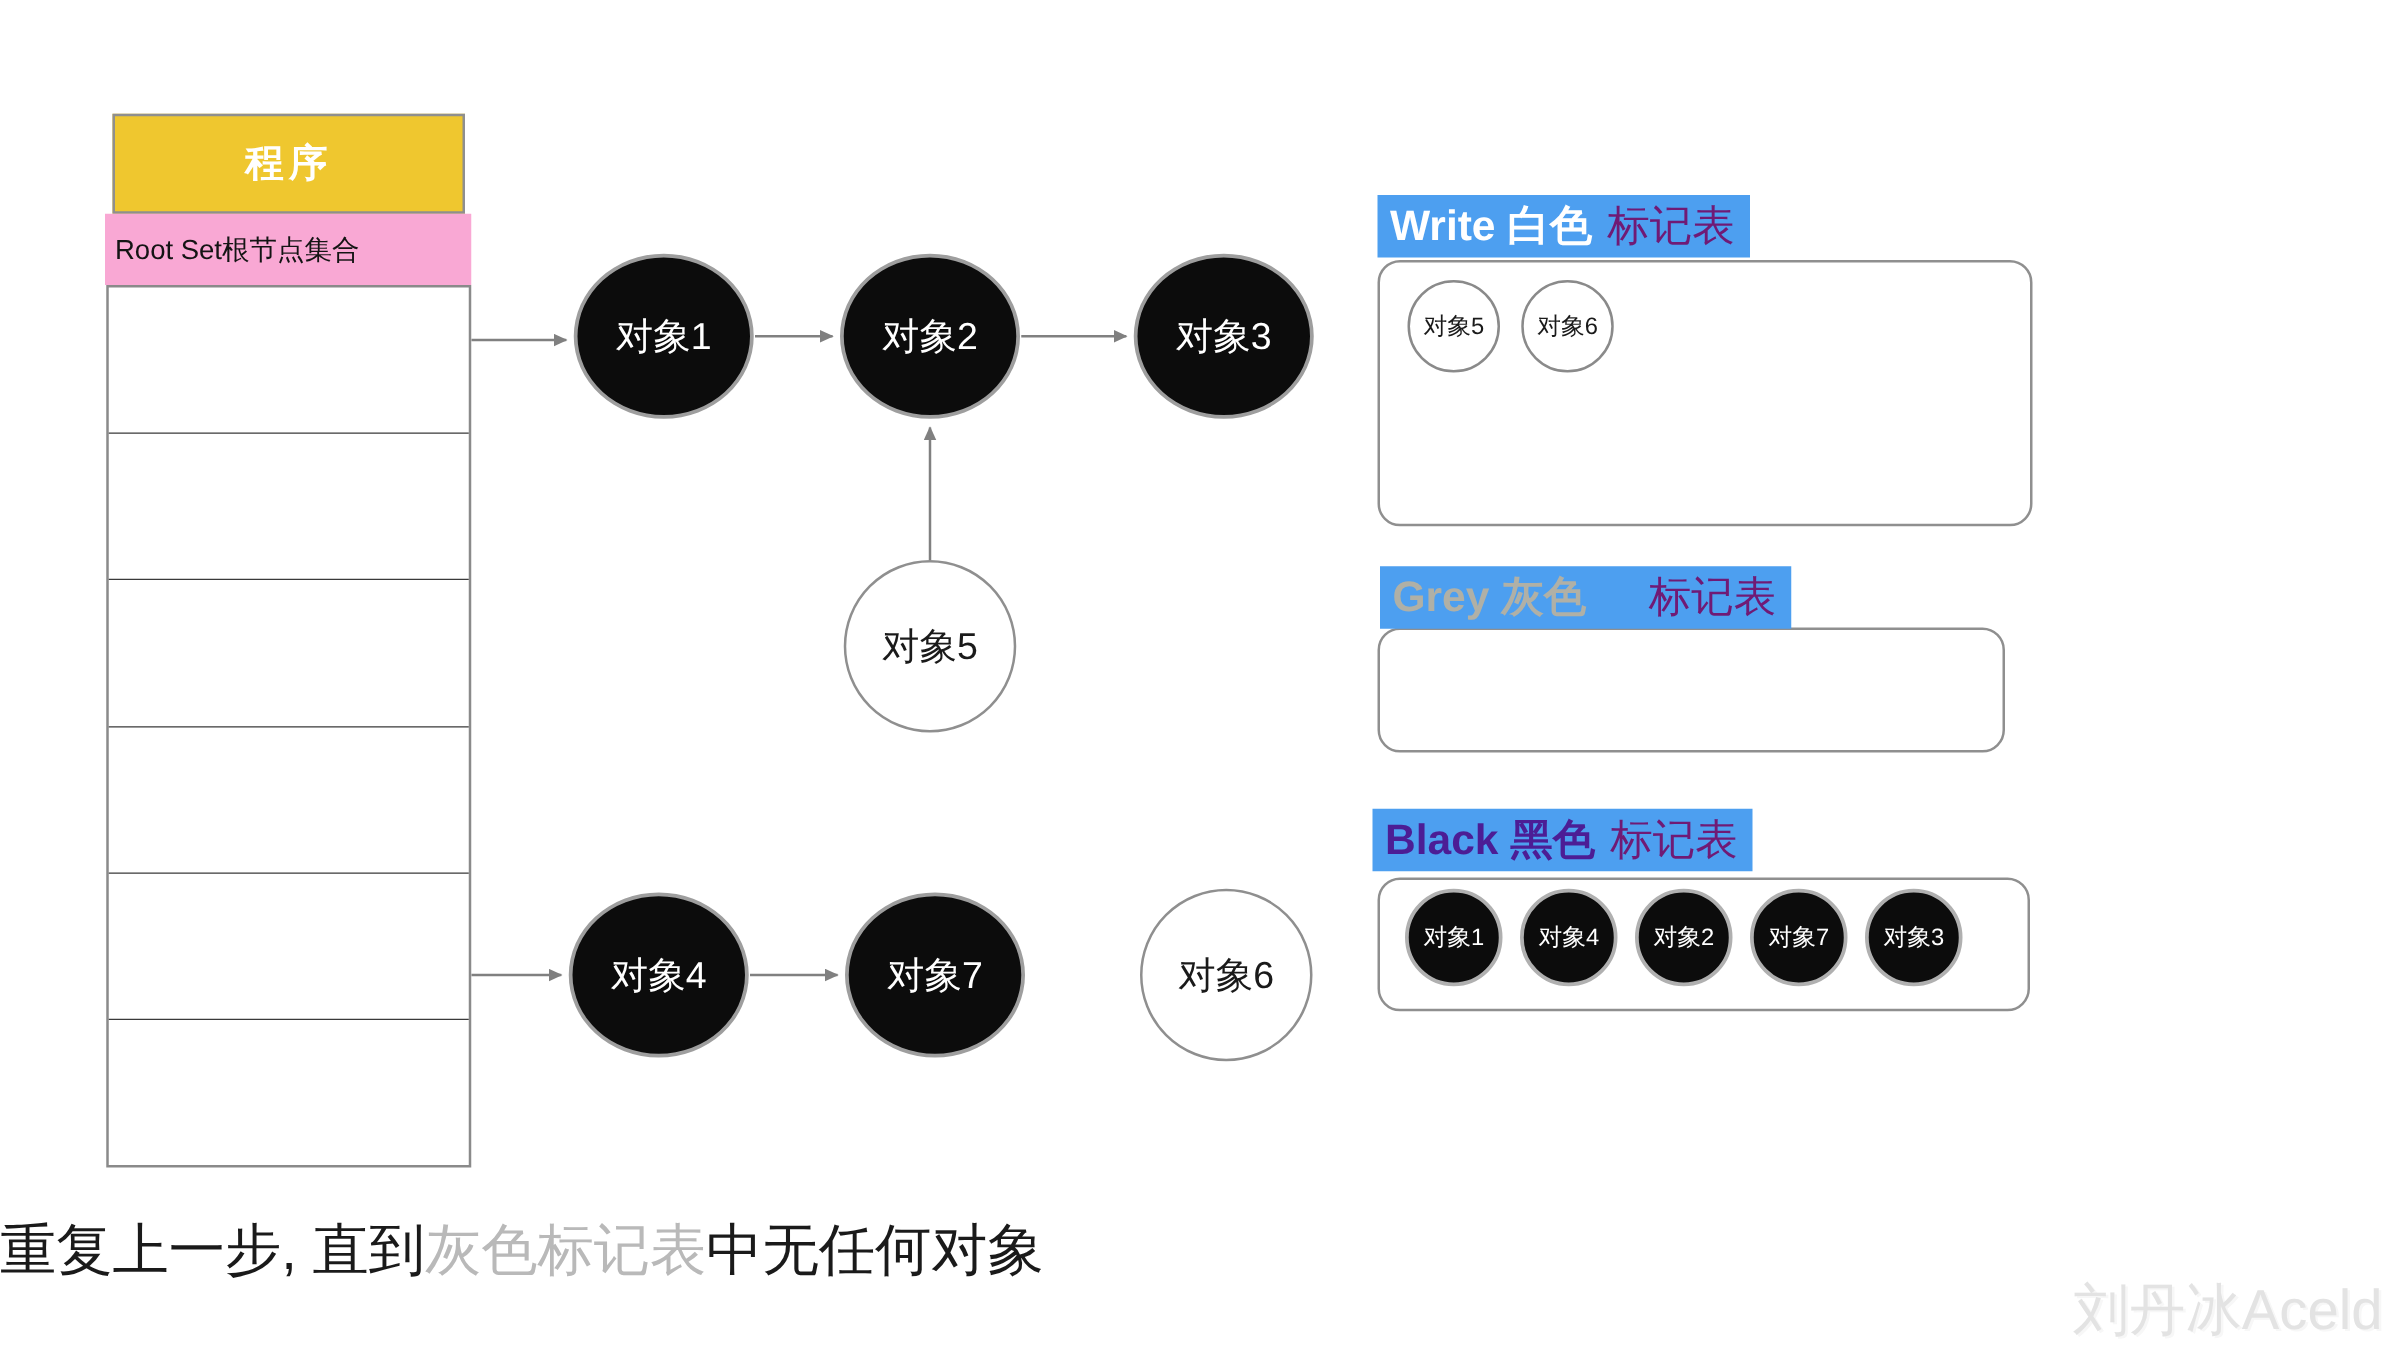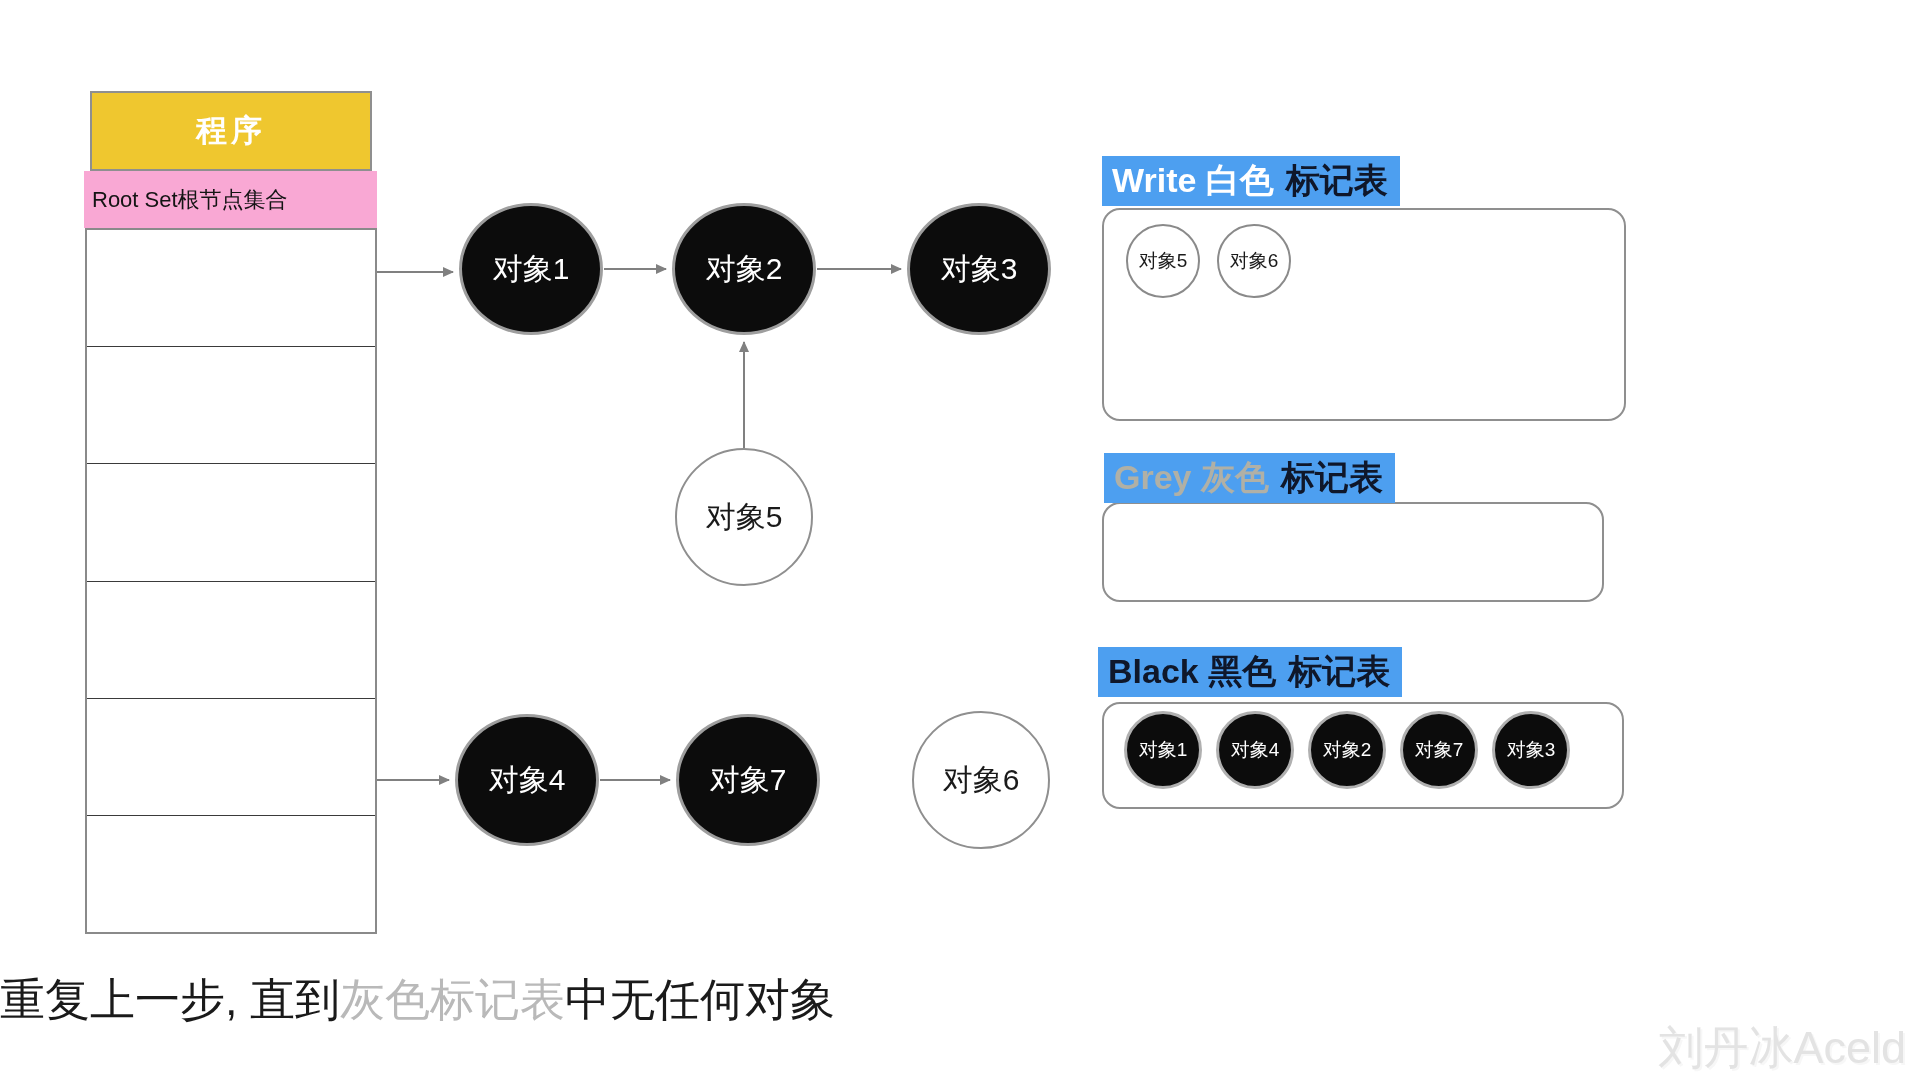--- a/index.html
+++ b/index.html
@@ -42,22 +42,22 @@
 
   
   .panel-label{
     position:absolute;height:50px;background:#4d9ff0;
     display:flex;align-items:center;padding:0 12px 0 10px;
     font-size:34px;white-space:nowrap;z-index:2;
   }
   .panel-label .title-colored{font-weight:bold;margin-right:12px;}
   .label-white .title-colored{color:#ffffff;}
   .label-grey  .title-colored{color:#b0b0a6;}
-  .label-black .title-colored{color:#0f172a;}
-  .panel-label .title-rest{color:#0f172a;font-weight:bold;}
+  .label-black .title-colored{color:#4c1d95;}
+  .panel-label .title-rest{color:#701a75;font-weight:normal;}
 
   .panel-box{
     position:absolute;background:#ffffff;
     border:2px solid #8f8f8f;border-radius:18px;
     display:flex;align-items:flex-start;
   }
   .box-white{left:1102px;top:208px;width:498px;height:195px;padding:14px 0 0 22px;gap:17px;}
   .box-grey {left:1102px;top:502px;width:498px;height:96px;}
   .box-black{left:1102px;top:702px;width:498px;height:96px;padding:7px 0 0 20px;gap:14px;}
 
@@ -120,21 +120,21 @@
 
   <div class="panel-label label-white" style="left:1102px;top:156px;">
     <span class="title-colored">Write 白色</span>
       <span class="title-rest">标记表</span>
   </div>
   <div class="panel-box box-white">
     <div class="mini white">对象5</div>
     <div class="mini white">对象6</div>
   </div>
 
-  <div class="panel-label label-grey" style="left:1104px;top:453px;">
+  <div class="panel-label label-grey" style="left:1104px;top:453px;gap:38px;">
     <span class="title-colored">Grey 灰色</span>
       <span class="title-rest">标记表</span>
   </div>
   <div class="panel-box box-grey"></div>
 
   <div class="panel-label label-black" style="left:1098px;top:647px;">
     <span class="title-colored">Black 黑色</span>
       <span class="title-rest">标记表</span>
   </div>
   <div class="panel-box box-black">

